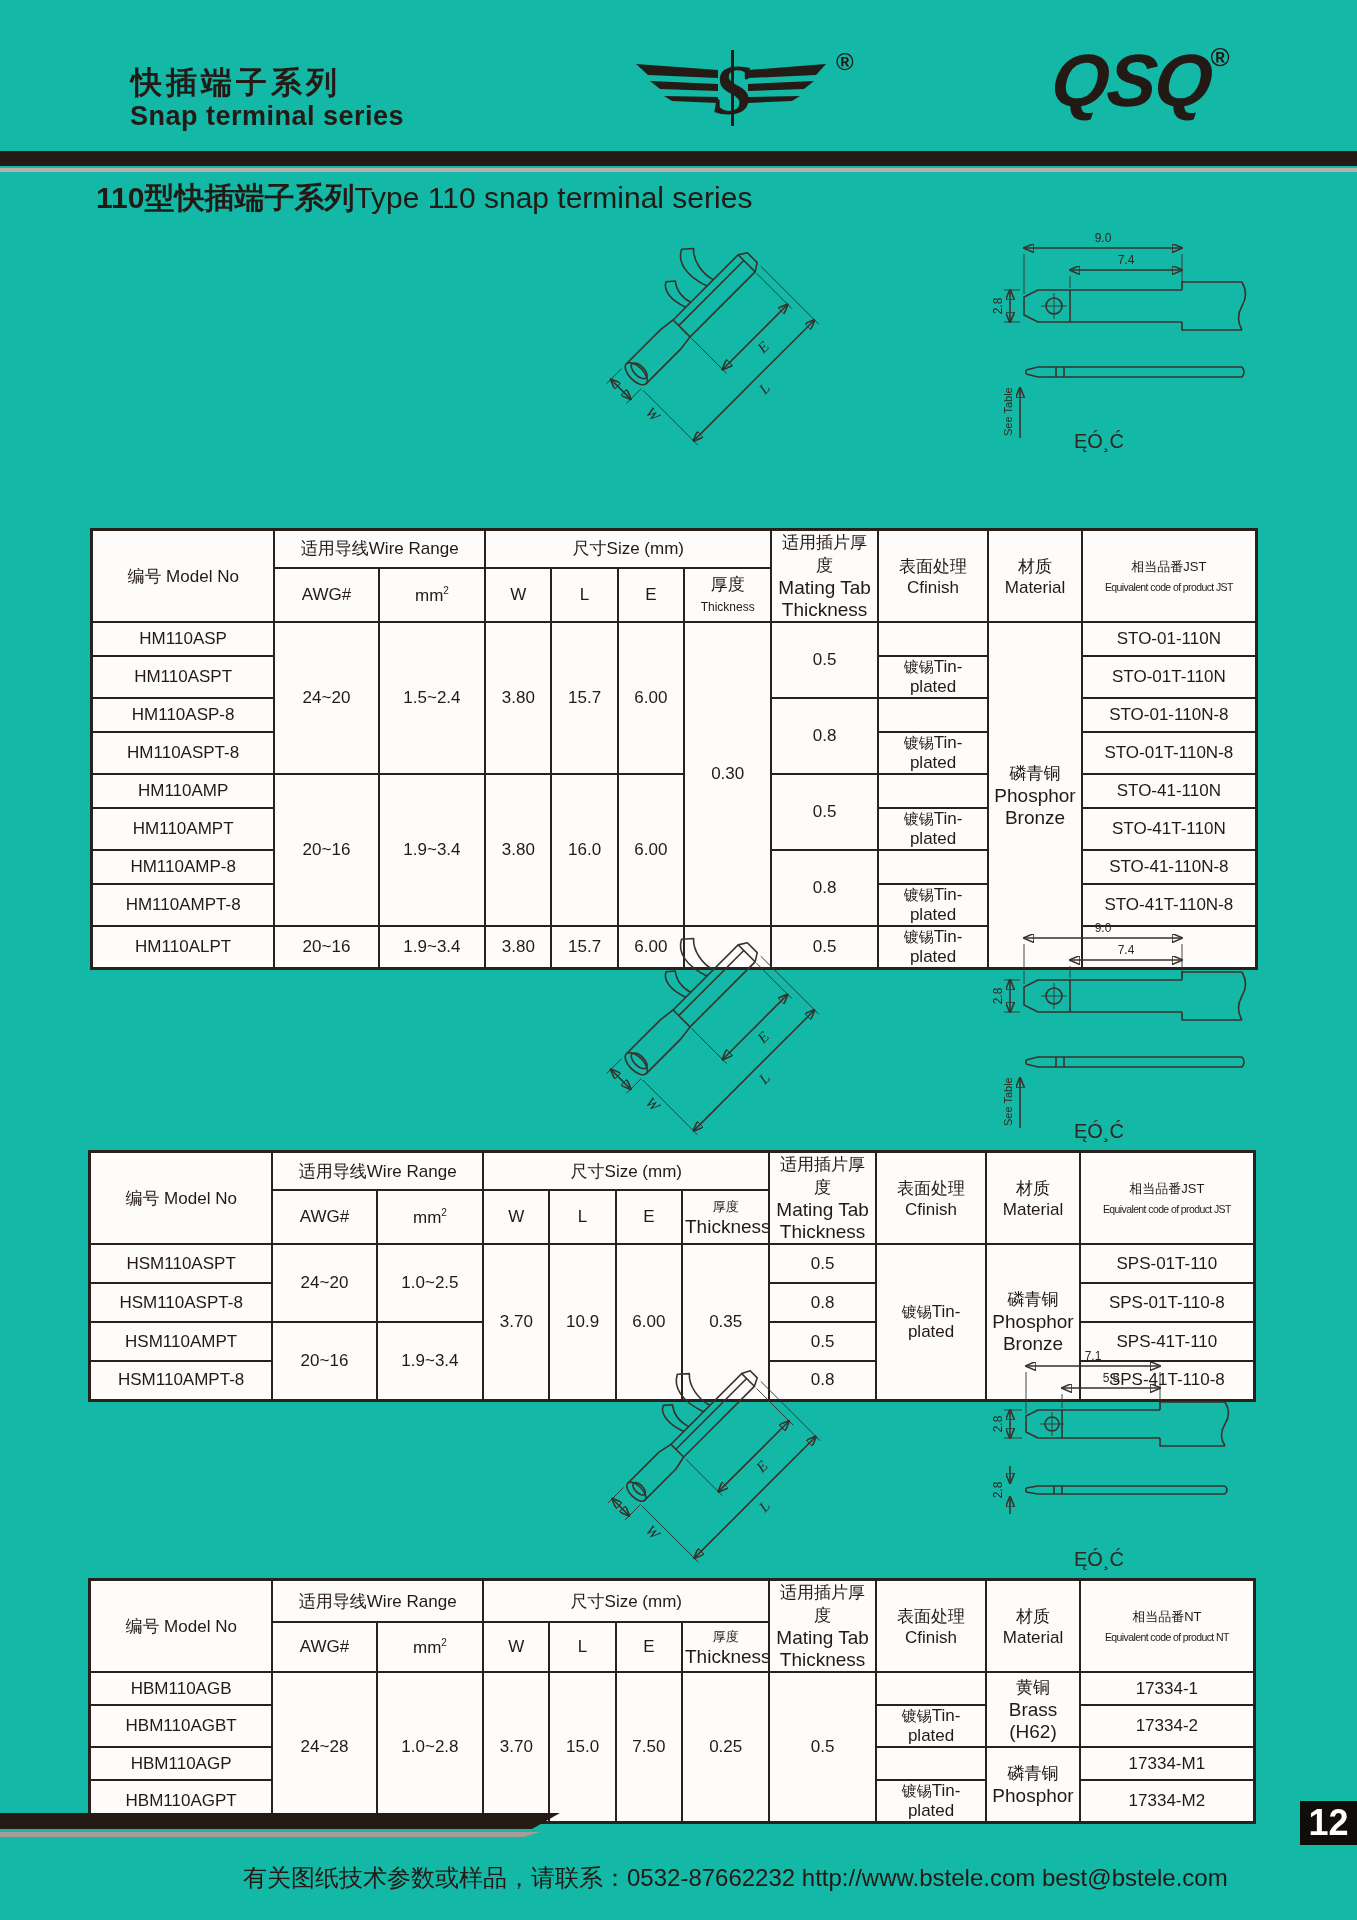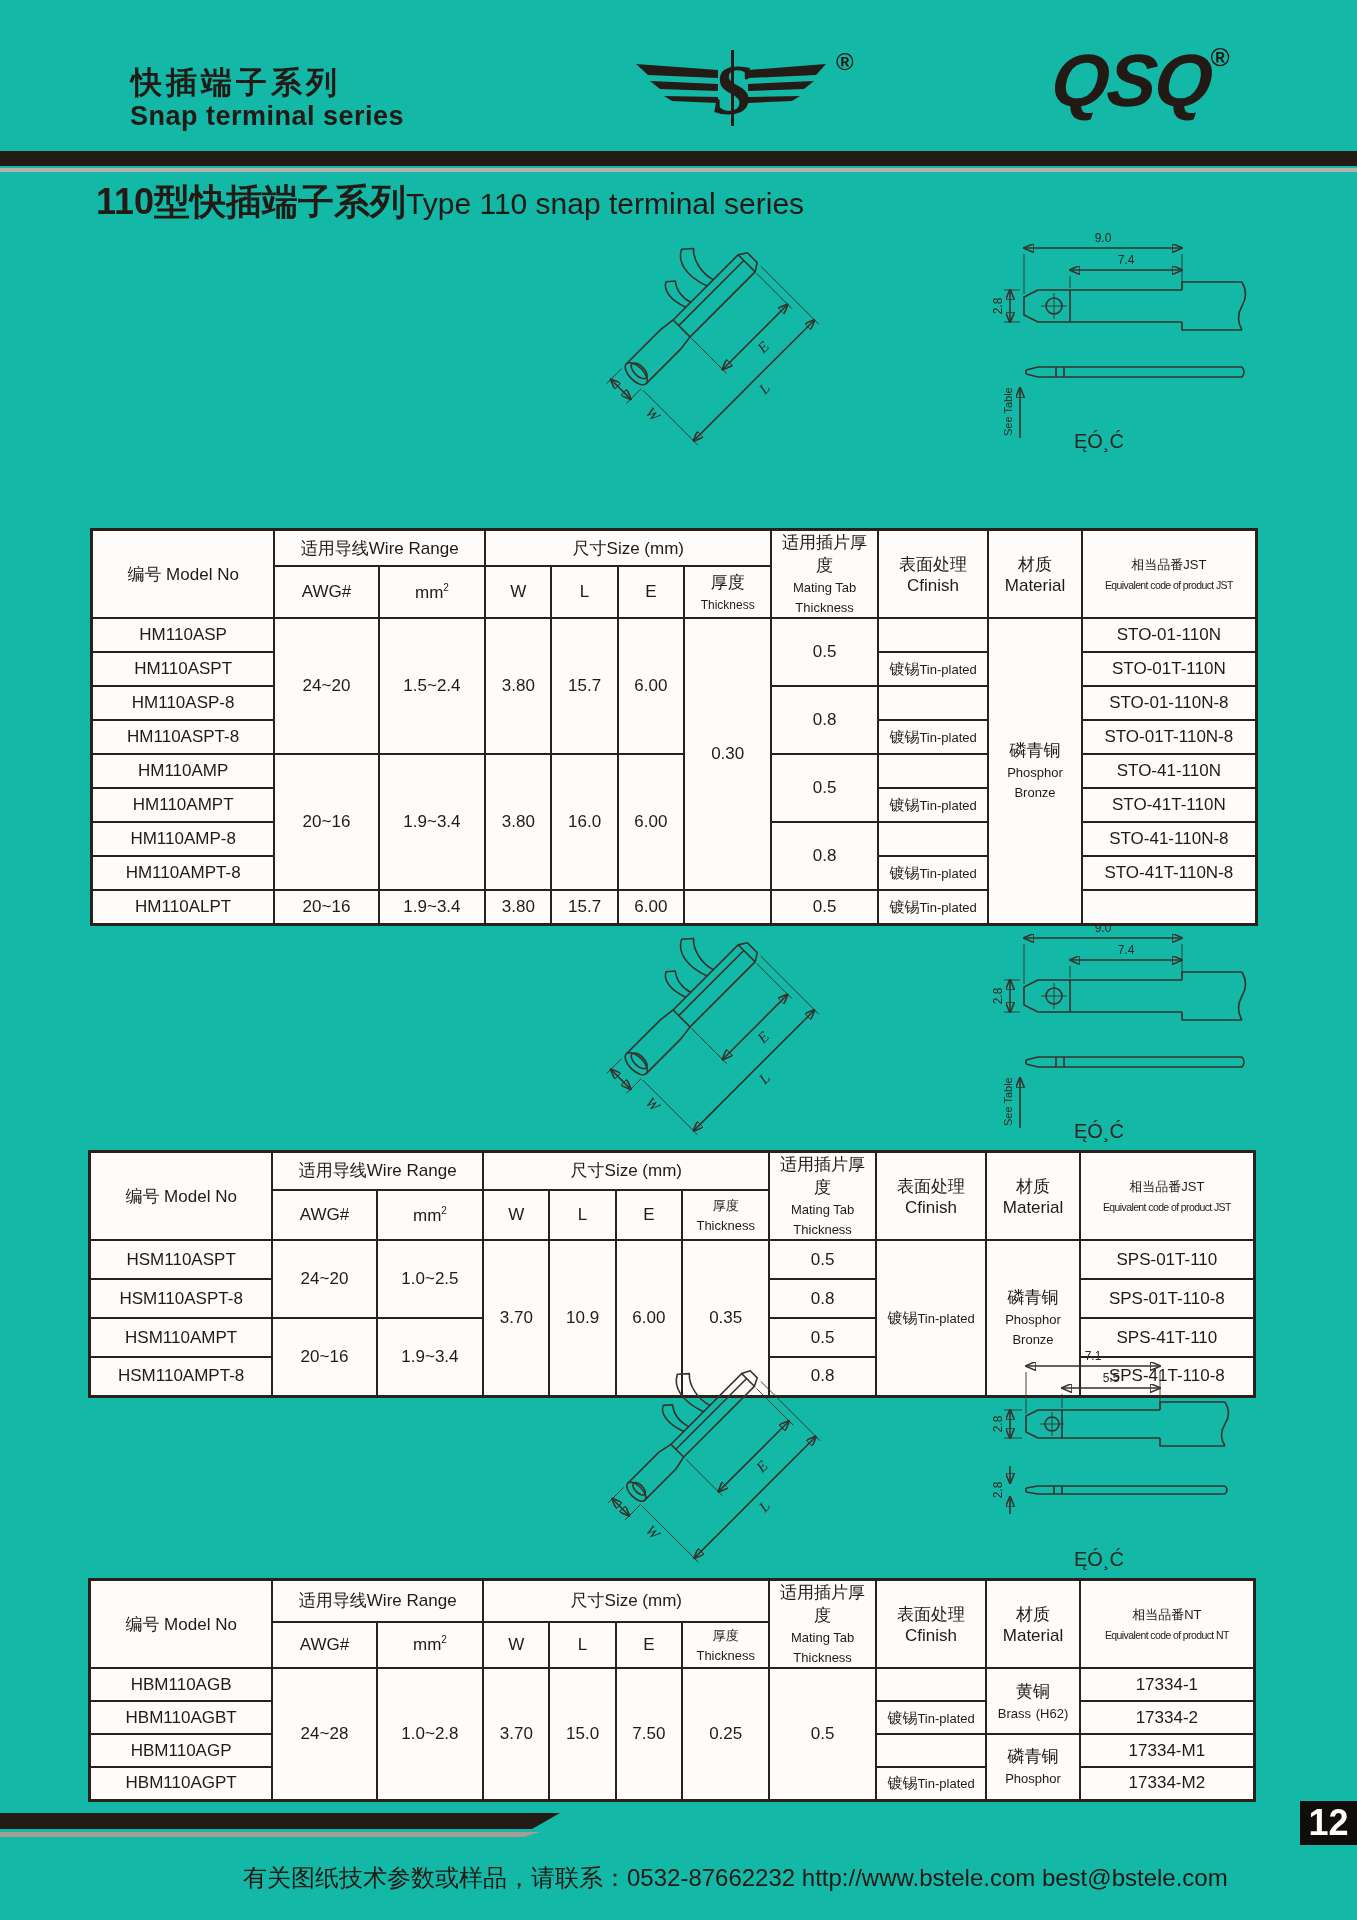--- a/index.html
+++ b/index.html
@@ -9,34 +9,34 @@
 .abs{position:absolute}
 
 .series-cn{font-size:31px;font-weight:bold;letter-spacing:4px}
 .series-en{font-size:27px;font-weight:bold;letter-spacing:0.5px}
 .topbar{background:#241b16}
 .topbar-shadow{background:#b7b0a9}
 .qsq{font-size:74px;font-weight:900;font-style:italic;letter-spacing:-2px;transform:skewX(-6deg)}
 .qsq-reg{font-size:26px;font-weight:bold;vertical-align:40px;font-style:normal}
 .ts-reg{font-size:22px;font-weight:bold}
 
-.page-title .cn{font-size:36px;font-weight:bold}
+.page-title .cn{font-size:30px;font-weight:bold}
 .page-title .en{font-size:30px;font-weight:normal}
 
 table.spec{position:absolute;border-collapse:collapse;table-layout:fixed;background:#fdfcfa;border:3px solid #29211a}
 .spec th,.spec td{border:2px solid #29211a;text-align:center;vertical-align:middle;font-size:17px;padding:0 2px;overflow:hidden}
 .spec thead th{font-weight:normal}
 .spec .cjk-b{font-size:17px}
-.spec .en-sm{font-size:13px}
+.spec .en-sm{font-size:19px}
 .spec .xs-cond{font-size:10.5px;letter-spacing:-0.6px}
 .spec .sm-cjk{font-size:13px}
 .spec sup{font-size:10px;vertical-align:super}
 .tin{text-align:left;padding-left:5px}
 .tin .cjk{font-size:15px}
-.tin .en{font-size:13px}
+.tin .en{font-size:17px}
 .thick-h{font-size:12px}
 .thick-h .en{font-size:12px}
 
 svg.drawing{position:absolute;overflow:visible}
 .drawing path,.drawing rect,.drawing circle,.drawing ellipse{fill:none;stroke:#38322c;stroke-width:1.6;stroke-linejoin:round}
 .drawing .dim{stroke-width:1.1}
 .drawing .thin{stroke-width:0.9}
 .drawing text{fill:#2e2822;stroke:none;font-family:"Liberation Sans",sans-serif;font-size:12px}
 .drawing text.lbl{font-style:italic;font-size:15px;font-family:"Liberation Serif",serif}
 .drawing text.cap{font-size:20px}

